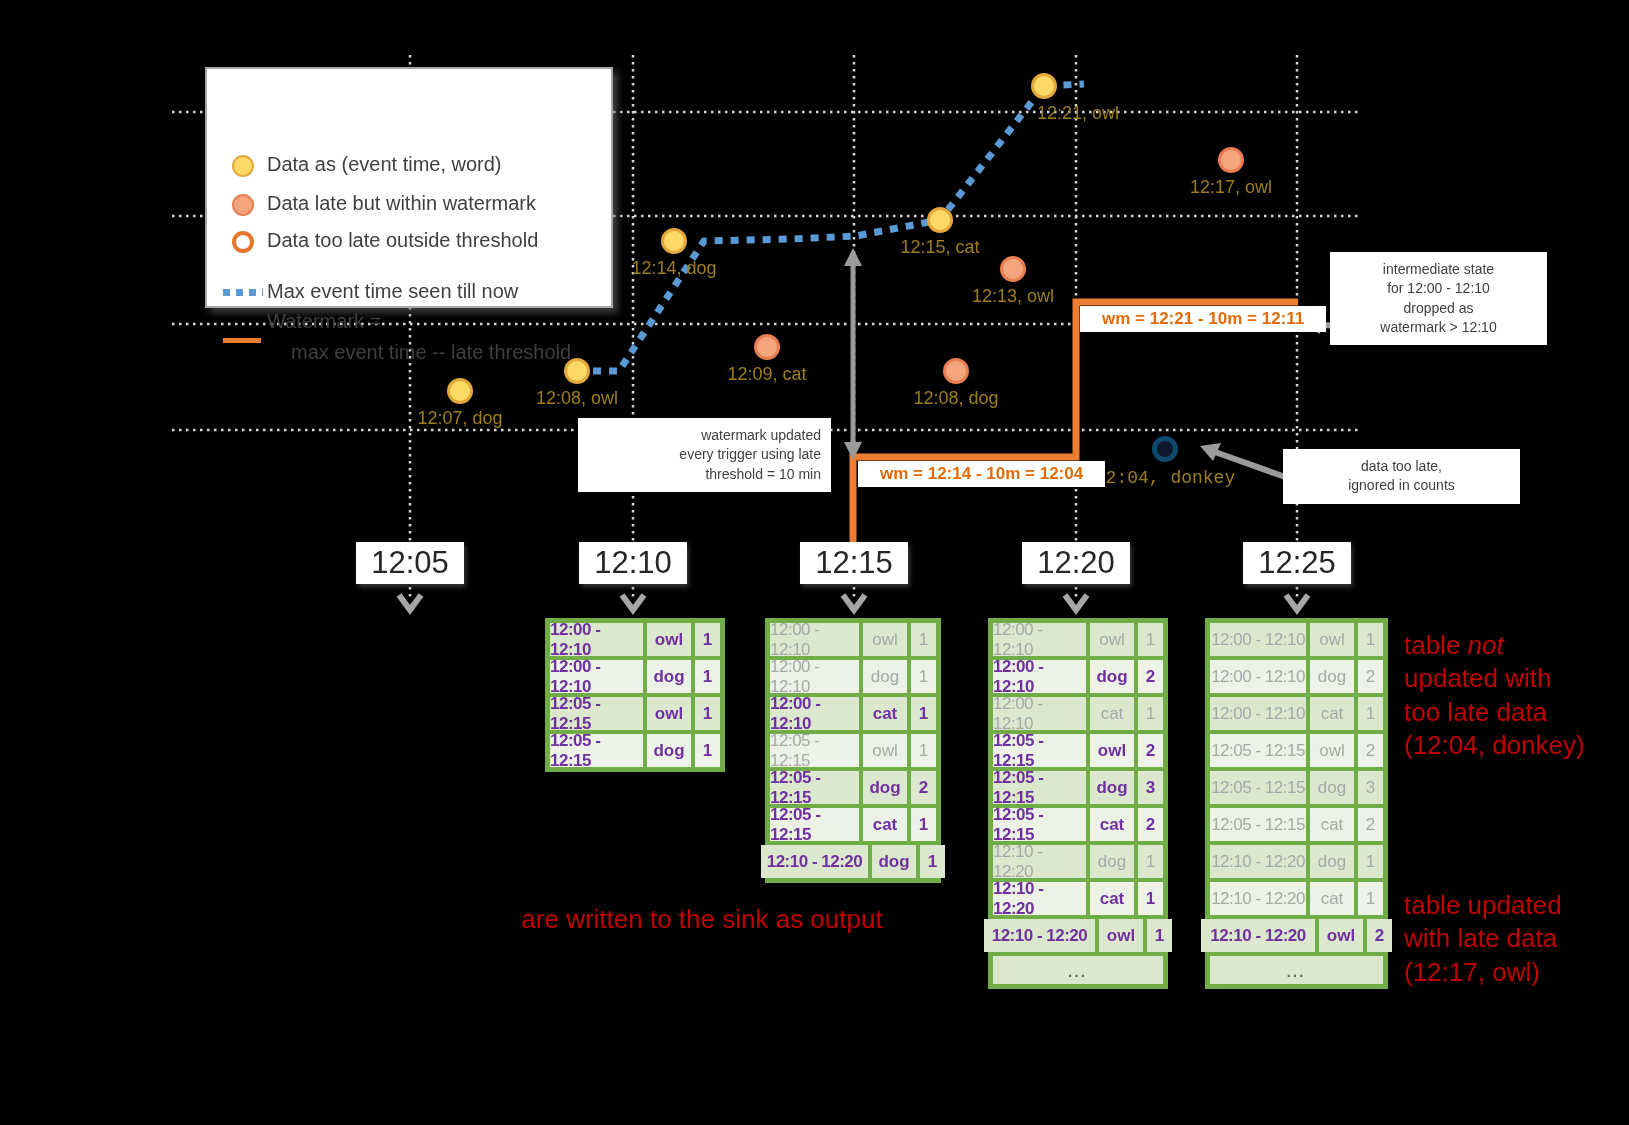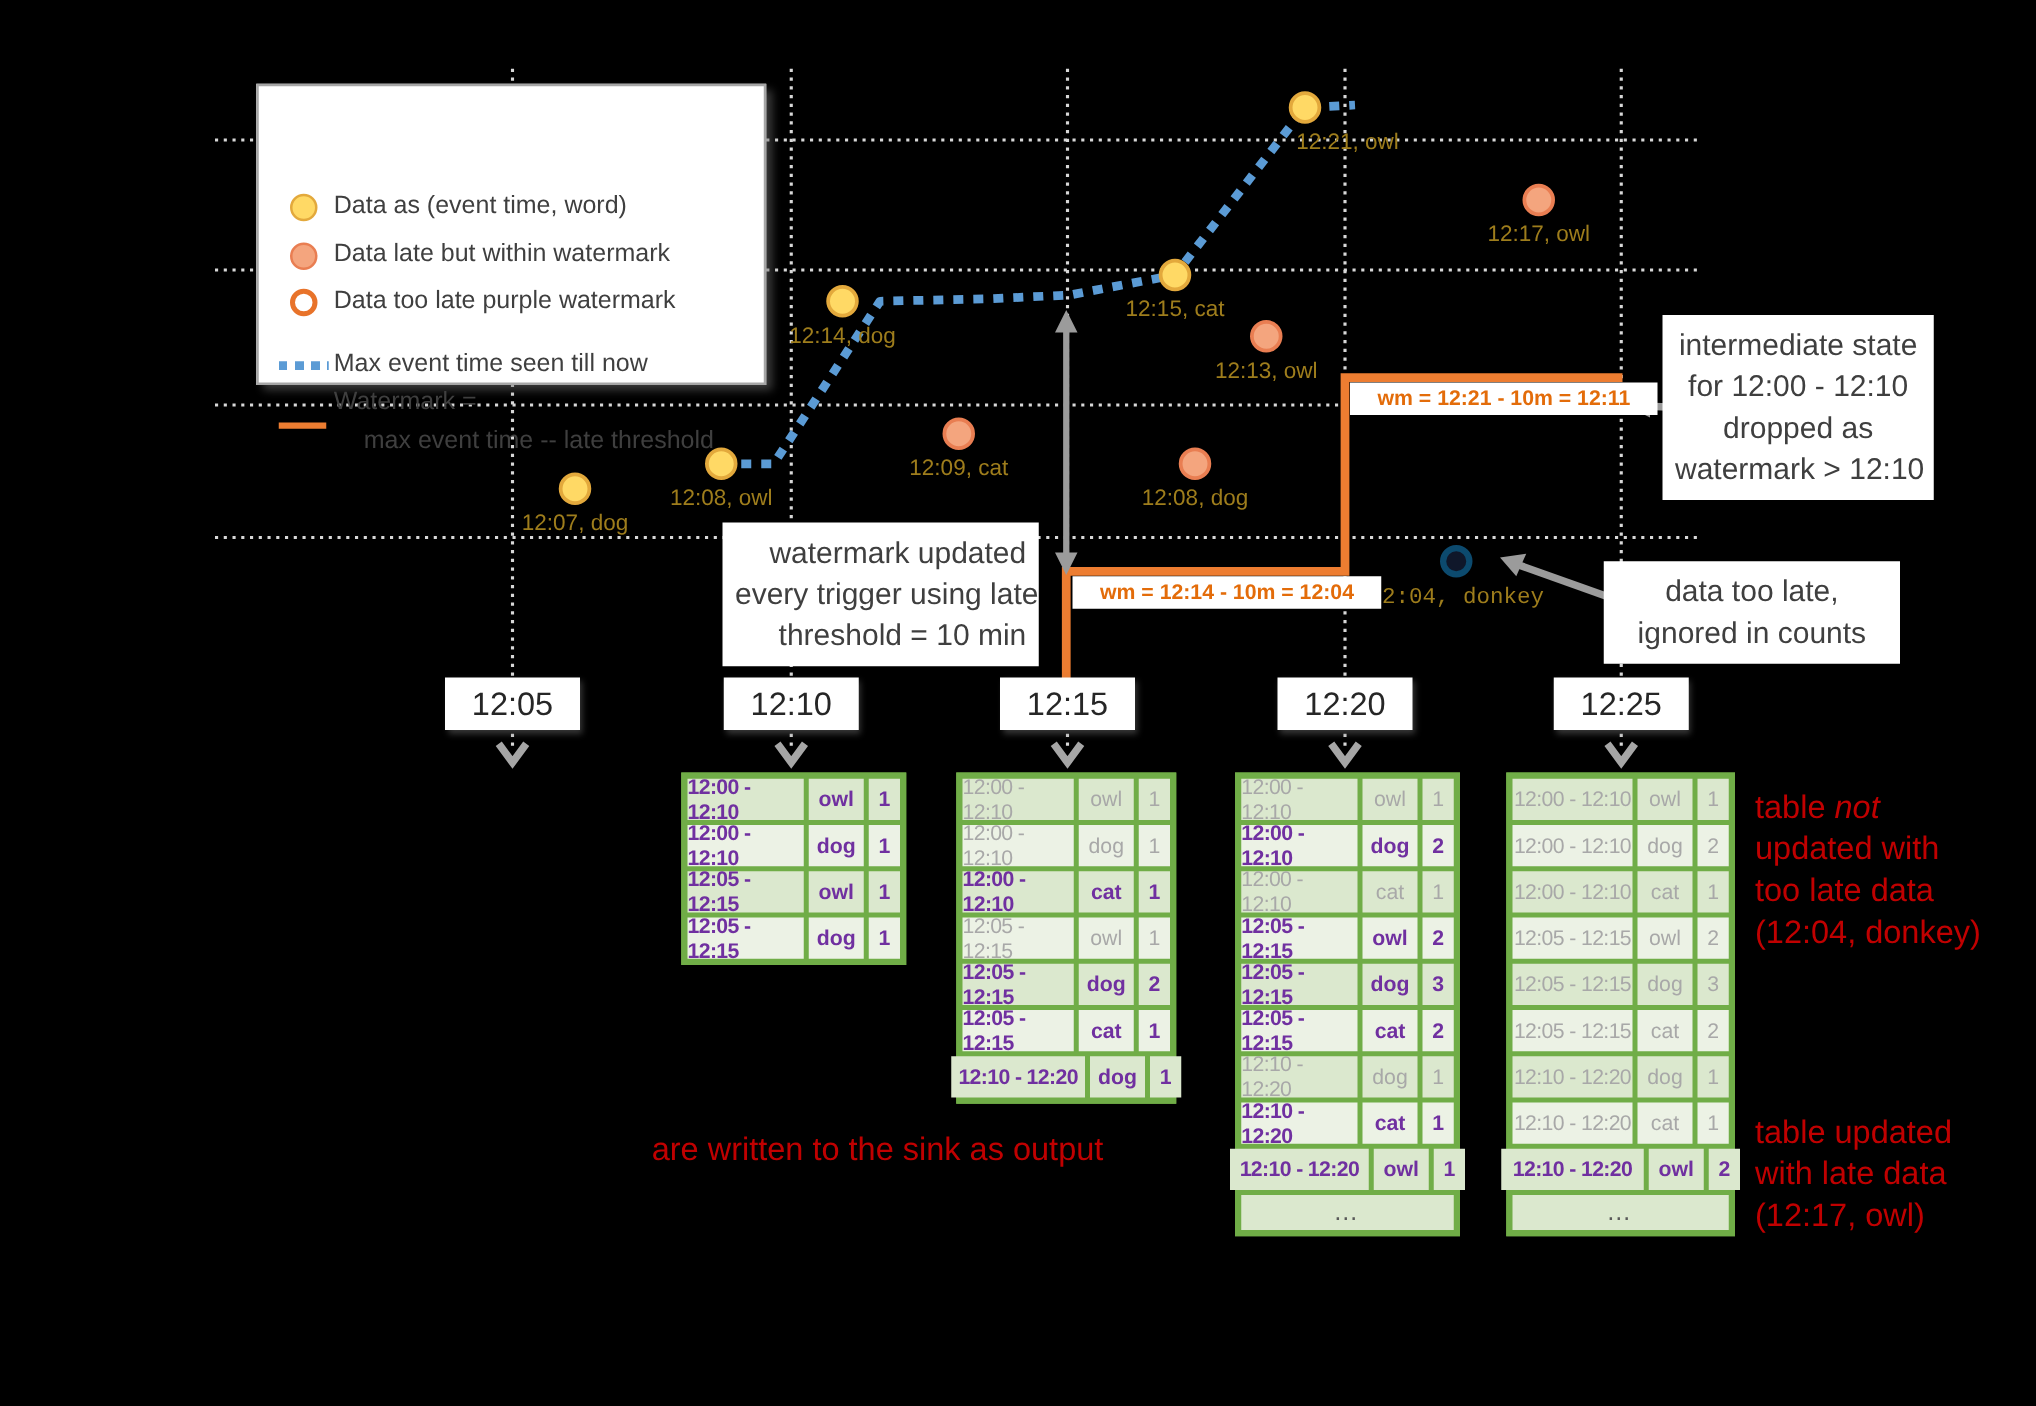--- a/index.html
+++ b/index.html
@@ -26,28 +26,28 @@
   .legend .bluesample{position:absolute;left:16px;top:-4px;width:40px;height:7px;
       background:repeating-linear-gradient(90deg,#5B9BD5 0 7px,transparent 7px 13px);}
   .legend .orangesample{position:absolute;left:16px;top:-2px;width:38px;height:5px;background:#ED7D31;}
   .legend .ltext{position:absolute;left:60px;top:-13px;font-size:20px;color:#3F3F3F;white-space:nowrap;}
   .legend .ltext.indent{left:84px;}
 
   
   .tick{position:absolute;top:542px;width:108px;height:42px;background:#fff;
       box-shadow:2px 3px 5px rgba(110,110,110,.5);
       display:flex;align-items:center;justify-content:center;
-      font-size:26px;color:#262626;}
+      font-size:31px;color:#262626;}
 
   
   .wmlabel{position:absolute;background:#fff;color:#E36C0A;font-size:17px;font-weight:600;
       padding:3px 22px;white-space:nowrap;}
 
   
-  .note{position:absolute;background:#fff;color:#3F3F3F;font-size:24px;line-height:1.38;
+  .note{position:absolute;background:#fff;color:#3F3F3F;font-size:14px;line-height:1.38;
       box-sizing:border-box;padding:8px 10px;}
   .note div{white-space:nowrap;}
   .note.right{text-align:right;}
   .note.center{text-align:center;}
 
   
   .gtable{position:absolute;top:618px;box-sizing:border-box;background:#70AD47;
       border:5px solid #70AD47;display:flex;flex-direction:column;gap:4px;}
   .trow{display:flex;gap:4px;height:33px;flex:none;}
   .tcell{display:flex;align-items:center;justify-content:center;font-size:17px;background:#DBE8CE;}
@@ -122,21 +122,21 @@
     <div class="lrow" style="top:97px">
       <span class="dot ontime"></span>
       <span class="ltext">Data as (event time, word)</span>
     </div>
     <div class="lrow" style="top:136px">
       <span class="dot late"></span>
       <span class="ltext">Data late but within watermark</span>
     </div>
     <div class="lrow" style="top:173px">
       <span class="dot toolate"></span>
-      <span class="ltext">Data too late purple watermark</span>
+      <span class="ltext">Data too late outside threshold</span>
     </div>
     <div class="lrow" style="top:224px">
       <span class="bluesample"></span>
       <span class="ltext">Max event time seen till now</span>
     </div>
     <div class="lrow" style="top:254px">
       <span class="ltext">Watermark =</span>
     </div>
     <div class="lrow" style="top:271px">
       <span class="orangesample"></span>

